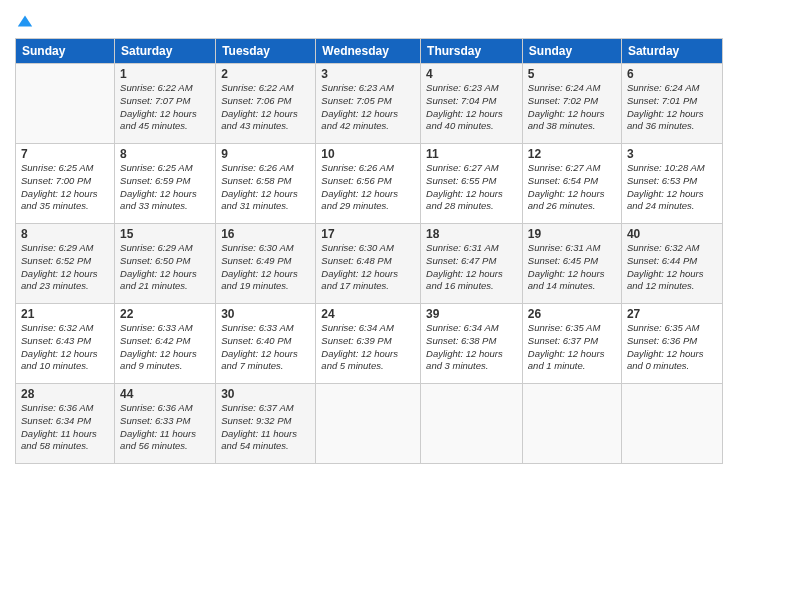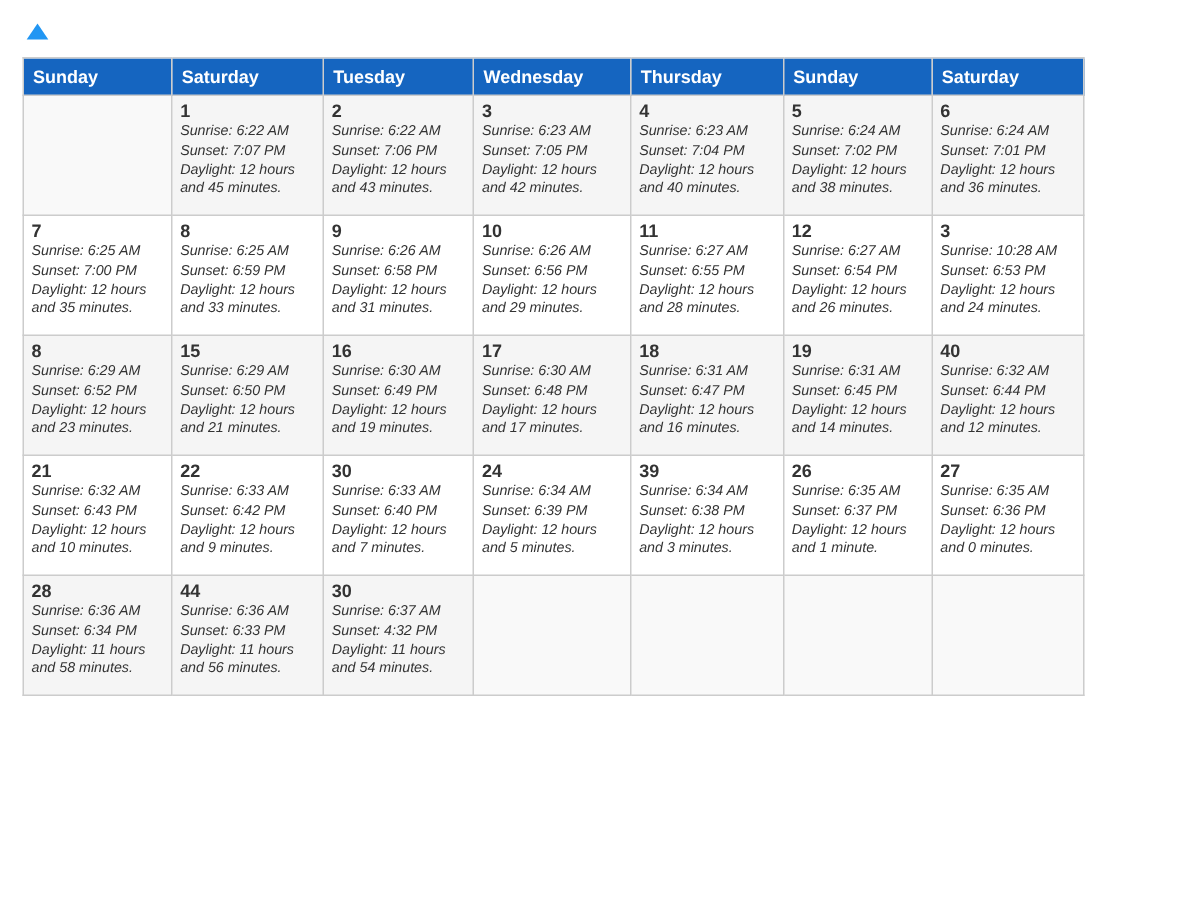--- a/index.html
+++ b/index.html
@@ -338,21 +338,21 @@
           <td>
             <span class="day-number">44</span>
             <div class="day-info" style="white-space: pre-line;">Sunrise: 6:36 AM
 Sunset: 6:33 PM
 Daylight: 11 hours
 and 56 minutes.</div>
           </td>
           <td>
             <span class="day-number">30</span>
             <div class="day-info" style="white-space: pre-line;">Sunrise: 6:37 AM
-Sunset: 4:32 PM
+Sunset: 9:32 PM
 Daylight: 11 hours
 and 54 minutes.</div>
           </td>
           <td class="empty"></td>
           <td class="empty"></td>
           <td class="empty"></td>
           <td class="empty"></td>
         </tr>
       </tbody>
   </table>

